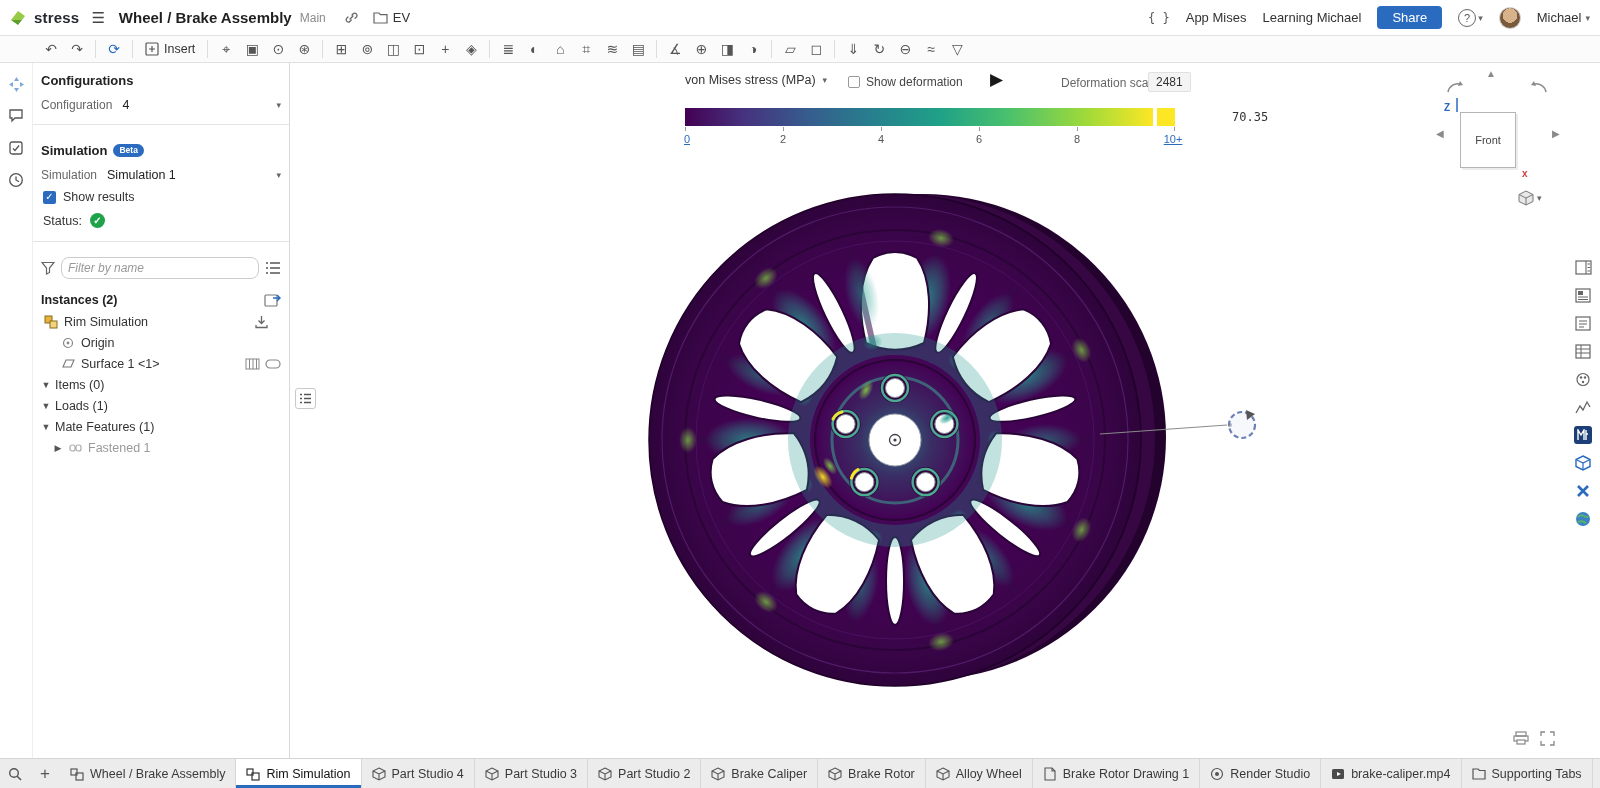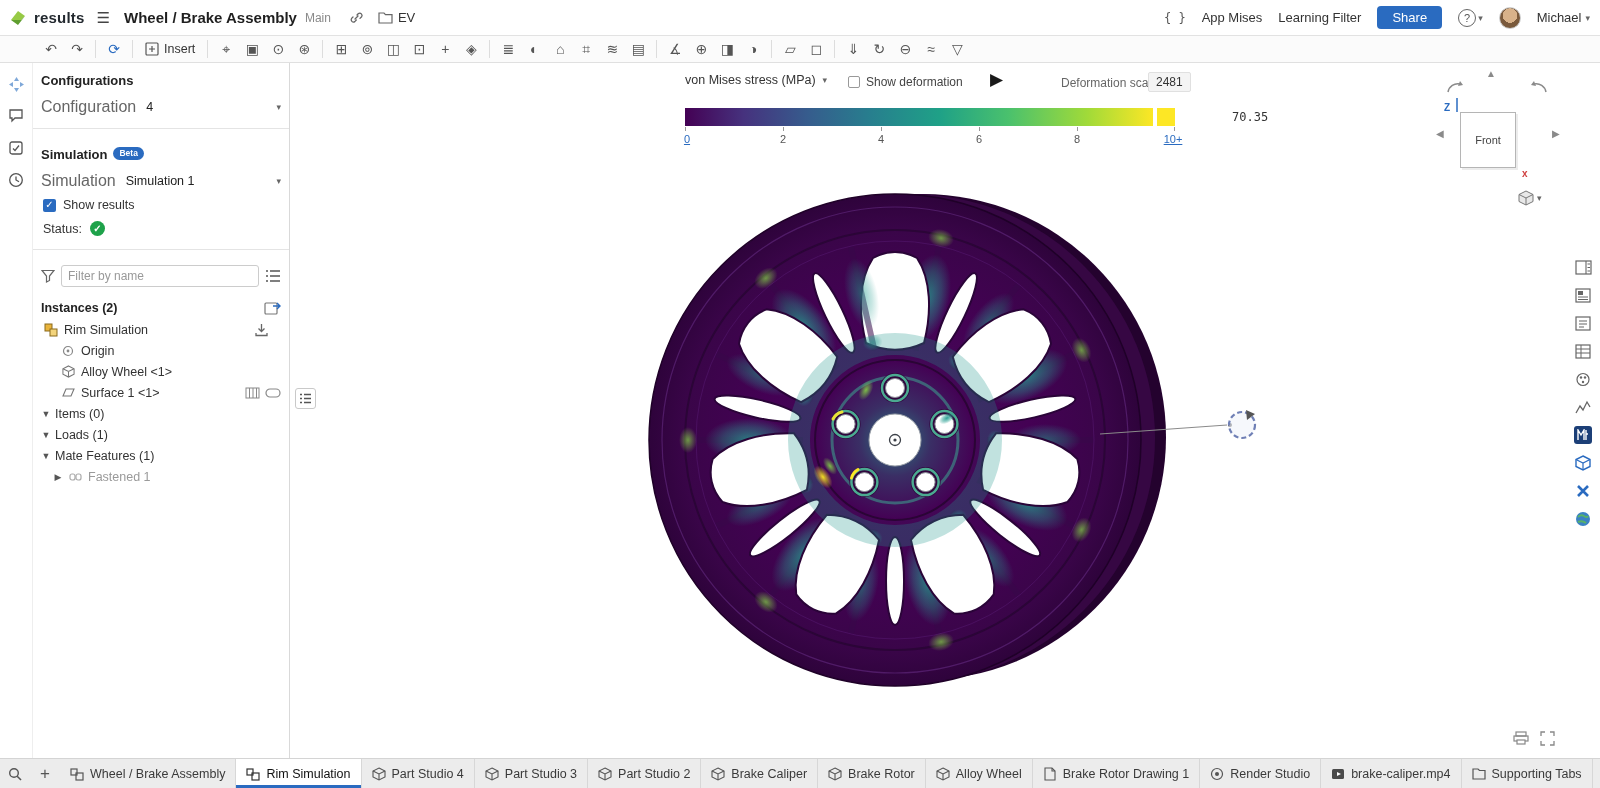--- a/index.html
+++ b/index.html
@@ -36,32 +36,32 @@
   .search-tools input{border:none;outline:none;flex:1;width:0;font-size:11.5px;font-family:"Liberation Sans",sans-serif;color:#333;background:transparent}
   .search-tools input::placeholder{color:#999}
   .kbd{border:1px solid #c9c9c9;border-radius:3px;padding:0 3px;font-size:10px;line-height:13px;color:#666;background:#fff}
 
   
   .left-strip{position:absolute;top:40px;left:0;width:32px;bottom:30px;display:flex;flex-direction:column;align-items:center;gap:12px;padding-top:2px;z-index:25}
   .ls-ic{width:20px;height:20px;display:flex;align-items:center;justify-content:center;cursor:pointer}
 
   
   .left-panel{position:absolute;top:63px;left:32px;width:258px;bottom:30px;background:#fff;border-right:1px solid #d9d9d9;border-left:1px solid #eee;z-index:20;font-size:12.5px}
-  .sec-title{font-size:13px;font-weight:700;color:#222;padding:10px 8px 6px;display:flex;align-items:flex-start;gap:6px}
+  .sec-title{font-size:13px;font-weight:700;color:#222;padding:10px 8px 6px;display:flex;align-items:center;gap:6px}
   .beta{background:#2a6bc0;color:#fff;font-size:8.5px;font-weight:700;padding:1px 6px;border-radius:8px;line-height:11px}
   .dd-row{display:flex;align-items:center;padding:4px 8px;cursor:pointer}
-  .dd-label{color:#666;font-size:16px;margin-right:10px}
+  .dd-label{color:#666;font-size:12px;margin-right:10px}
   .dd-value{color:#222;flex:1}
   .divider{height:1px;background:#e4e4e4;margin:8px 0}
   .check-row{display:flex;align-items:center;gap:7px;padding:4px 10px;cursor:pointer}
   .checkbox{width:13px;height:13px;background:#2a6bc0;border-radius:2px;color:#fff;font-size:10px;display:flex;align-items:center;justify-content:center;line-height:1}
   .status-row{display:flex;align-items:center;gap:8px;padding:5px 10px}
   .status-ok{width:15px;height:15px;border-radius:50%;background:#1ea24a;color:#fff;font-size:10px;font-weight:700;display:flex;align-items:center;justify-content:center}
   .filter-row{display:flex;align-items:center;gap:6px;padding:7px 8px}
-  .filter-row input{flex:1;height:22px;border:1px solid #ccc;border-radius:3px;padding:0 6px;font-size:12px;font-family:"Liberation Sans",sans-serif;outline:none}
+  .filter-row input{flex:1;height:22px;border:1px solid #ccc;border-radius:8px;padding:0 6px;font-size:12px;font-style:italic;font-family:"Liberation Sans",sans-serif;outline:none}
   .filter-row input::placeholder{color:#999}
   .instances-row{display:flex;align-items:center;padding:6px 8px 4px}
   .instances-title{font-weight:700;color:#222;font-size:12.5px}
   .trail{margin-left:auto;display:flex;gap:5px;align-items:center}
   .trow{display:flex;align-items:center;height:21px;cursor:pointer;padding-right:6px}
   .ticn{width:16px;display:flex;justify-content:center;margin-right:5px}
   .tlabel{color:#333;white-space:nowrap}
   .tlabel.grey{color:#9a9a9a}
   .chev{width:14px;font-size:9px;color:#555;display:flex;justify-content:center;margin-right:2px}
   .float-list-btn{position:absolute;left:295px;top:388px;width:21px;height:21px;background:#fff;border:1px solid #c9c9c9;border-radius:3px;display:flex;align-items:center;justify-content:center;z-index:26;cursor:pointer}
@@ -108,40 +108,40 @@
 </style>
 </head>
 <body>
 
 <header class="header">
   <div class="logo">
     <svg width="20" height="20" viewBox="0 0 20 20">
       <path d="M3 12 L10 3 L17 8 L13 12 Z" fill="#97ca45"></path>
       <path d="M3 12 L13 12 L17 8 L10 17 Z" fill="#5f9e2f"></path>
     </svg>
-    <span class="logo-text">results</span>
+    <span class="logo-text">stress</span>
   </div>
   <span class="menu-btn">☰</span>
   <span class="doc-title">Wheel / Brake Assembly</span>
   <span class="ws-name">Main</span>
   <span class="hdr-ic">
     <svg width="15" height="15" viewBox="0 0 15 15">
         <path d="M6 9 L9 6 M4 7 L2.6 8.4 a2.3 2.3 0 0 0 3.2 3.2 L7.3 10 M8 5 L9.4 3.6 a2.3 2.3 0 0 1 3.2 3.2 L11 8.4" fill="none" stroke="#666" stroke-width="1.3" stroke-linecap="round"></path>
       </svg>
   </span>
   <span class="proj">
     <svg width="15" height="13" viewBox="0 0 15 13">
         <path d="M1 2 H6 L7.5 3.6 H14 V12 H1 Z" fill="none" stroke="#666" stroke-width="1.2"></path>
       </svg>
     <span>EV</span>
   </span>
   <div class="hdr-right">
     <span class="fs-ic">{ }</span>
     <span class="hdr-link">App Mises</span>
-    <span class="hdr-link">Learning Filter</span>
+    <span class="hdr-link">Learning Michael</span>
     <button class="share-btn">Share</button>
     <span class="help">
       <span class="help-circ">?</span>
       <span class="caret">▾</span>
     </span>
     <span class="avatar"></span>
     <span class="user">
       <span>Michael</span>
       <span class="caret">▾</span>
     </span>
@@ -298,29 +298,20 @@
     </span>
   </div>
   <div class="trow" style="padding-left:27px">
     <span class="ticn">
       <svg width="12" height="12" viewBox="0 0 12 12">
           <circle cx="6" cy="6" r="4.5" fill="none" stroke="#888" stroke-width="1.2"></circle>
           <circle cx="6" cy="6" r="1.4" fill="#888"></circle>
         </svg>
     </span>
     <span class="tlabel">Origin</span>
-  </div>
-  <div class="trow" style="padding-left:27px">
-    <span class="ticn">
-      <svg width="13" height="13" viewBox="0 0 14 14">
-          <path d="M7 1 L13 4 V10 L7 13 L1 10 V4 Z" fill="none" stroke="#777" stroke-width="1.1"></path>
-          <path d="M1 4 L7 7 L13 4 M7 7 V13" fill="none" stroke="#777" stroke-width="1.1"></path>
-        </svg>
-    </span>
-    <span class="tlabel">Alloy Wheel &lt;1&gt;</span>
   </div>
   <div class="trow" style="padding-left:27px">
     <span class="ticn">
       <svg width="13" height="11" viewBox="0 0 13 11">
           <path d="M1 9 L4 2 H12 L9 9 Z" fill="none" stroke="#777" stroke-width="1.1"></path>
         </svg>
     </span>
     <span class="tlabel">Surface 1 &lt;1&gt;</span>
     <span class="trail" style="padding-right:2px">
       <svg width="15" height="12" viewBox="0 0 15 12">

